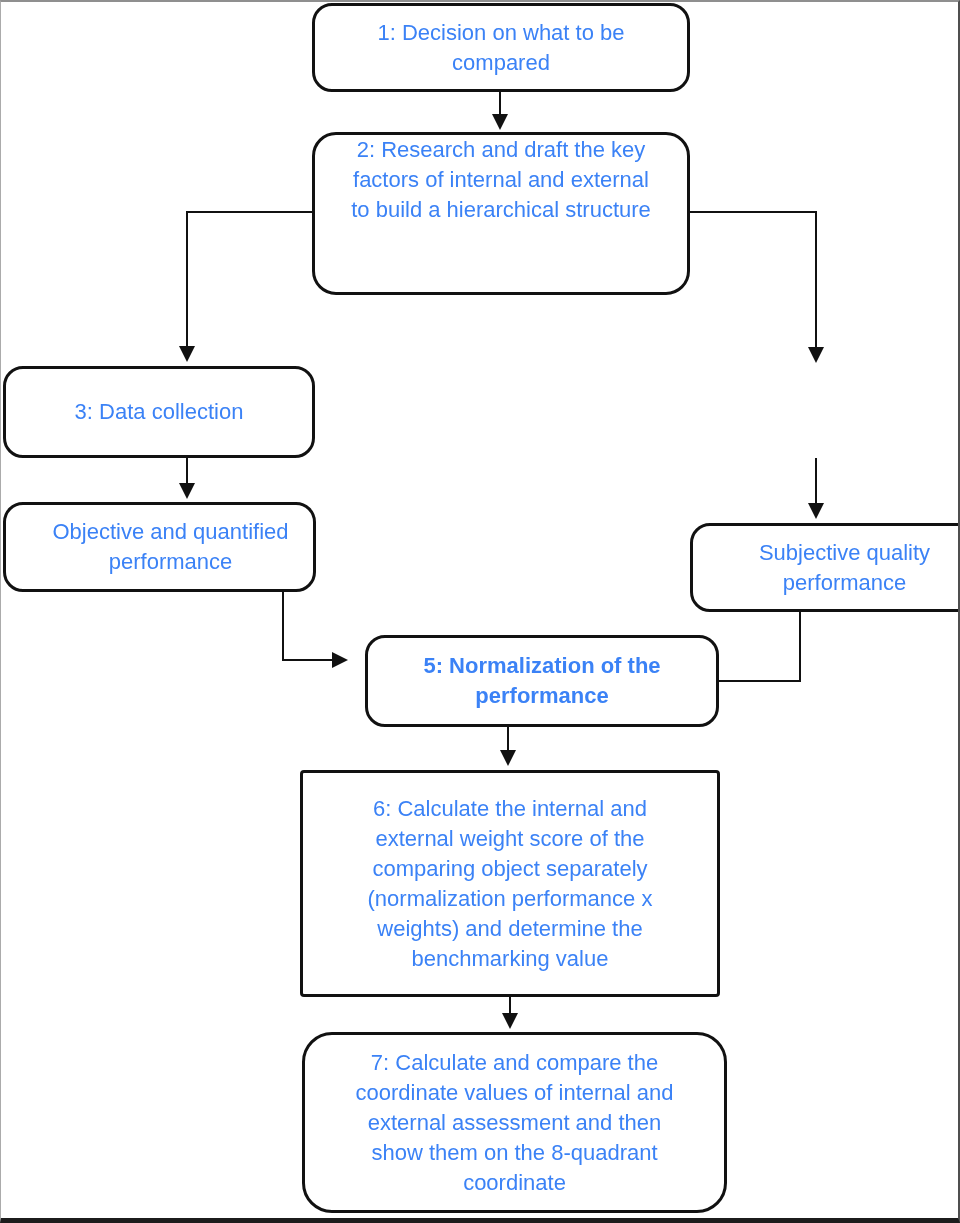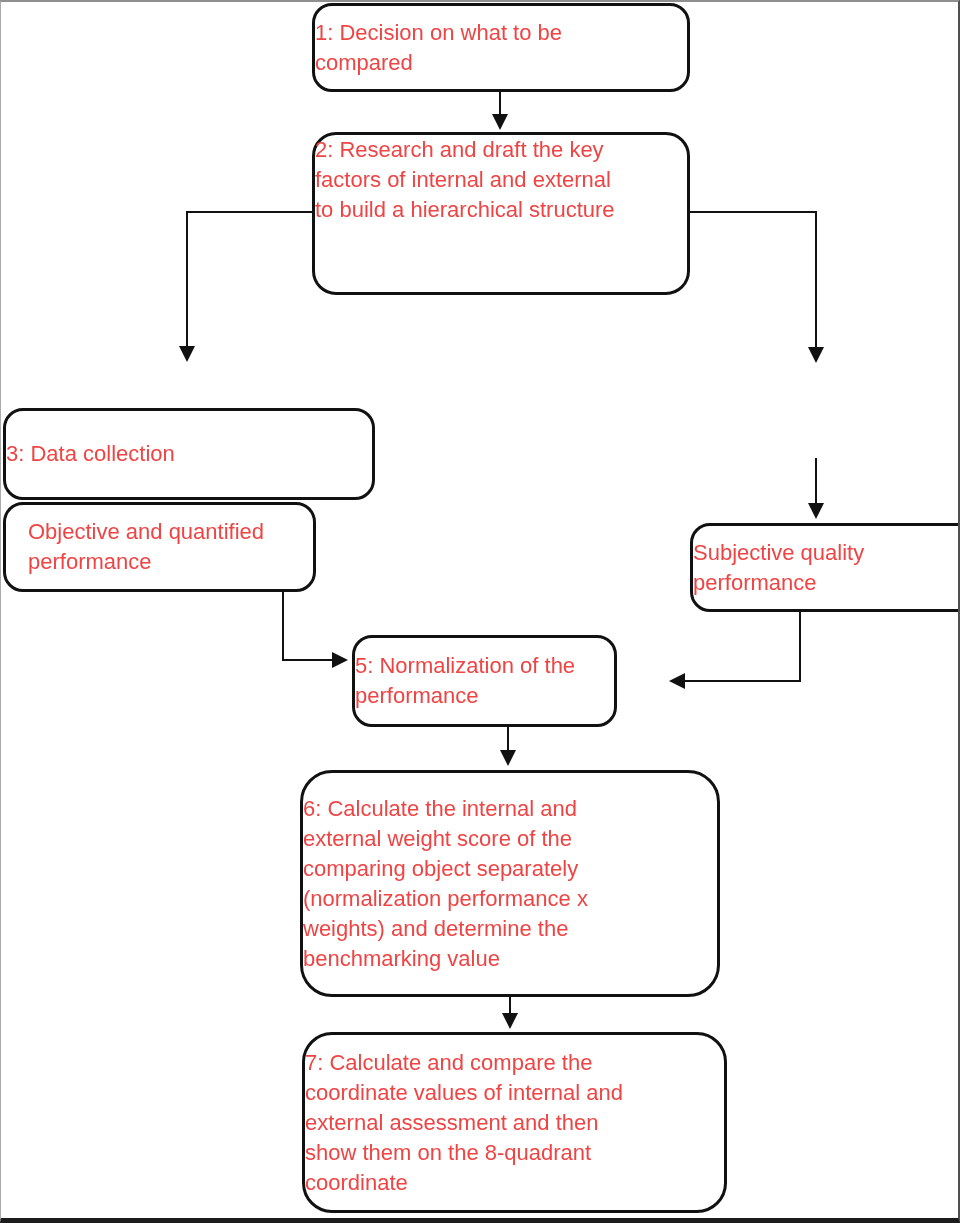--- a/index.html
+++ b/index.html
@@ -37,35 +37,36 @@
     background: #ffffff;
     border: 3px solid #111111;
     border-radius: 20px;
     display: flex;
     align-items: center;
     justify-content: center;
     z-index: 2;
   }
   .node-text {
     white-space: pre-line;
+    text-align: center;
     font-size: 22px;
     line-height: 30px;
-    color: #ef4444;
+    color: #3b82f6;
     width: 100%;
   }
   #n-step1      { left: 312px; top: 3px;    width: 378px; height: 89px; }
   #n-step2      { left: 312px; top: 132px;  width: 378px; height: 163px; border-radius: 24px;
                   align-items: flex-start; }
   #n-step2 .node-text { padding-top: 0; }
-  #n-step3      { left: 3px;   top: 366px;  width: 372px; height: 92px; margin-top: 42px; }
+  #n-step3      { left: 3px;   top: 366px;  width: 312px; height: 92px; }
   #n-step4      { left: 625px; top: 367px;  width: 312px; height: 91px; }
   #n-objective  { left: 3px;   top: 502px;  width: 313px; height: 90px; padding-left: 22px; }
   #n-subjective { left: 646px; top: 523px;  width: 309px; height: 89px; margin-left: 44px; }
-  #n-step5      { left: 352px; top: 635px;  width: 265px; height: 92px; }
-  #n-step6      { left: 300px; top: 770px;  width: 420px; height: 227px; border-radius: 32px; }
+  #n-step5      { left: 365px; top: 635px;  width: 354px; height: 92px; font-weight: bold; }
+  #n-step6      { left: 300px; top: 770px;  width: 420px; height: 227px; border-radius: 4px; }
   #n-step7      { left: 302px; top: 1032px; width: 425px; height: 181px; border-radius: 30px; }
 </style>
 </head>
 <body>
 
 <div class="canvas">
 
   <div class="frame"></div>
 
   <svg class="connectors" width="960" height="1223" viewBox="0 0 960 1223">

